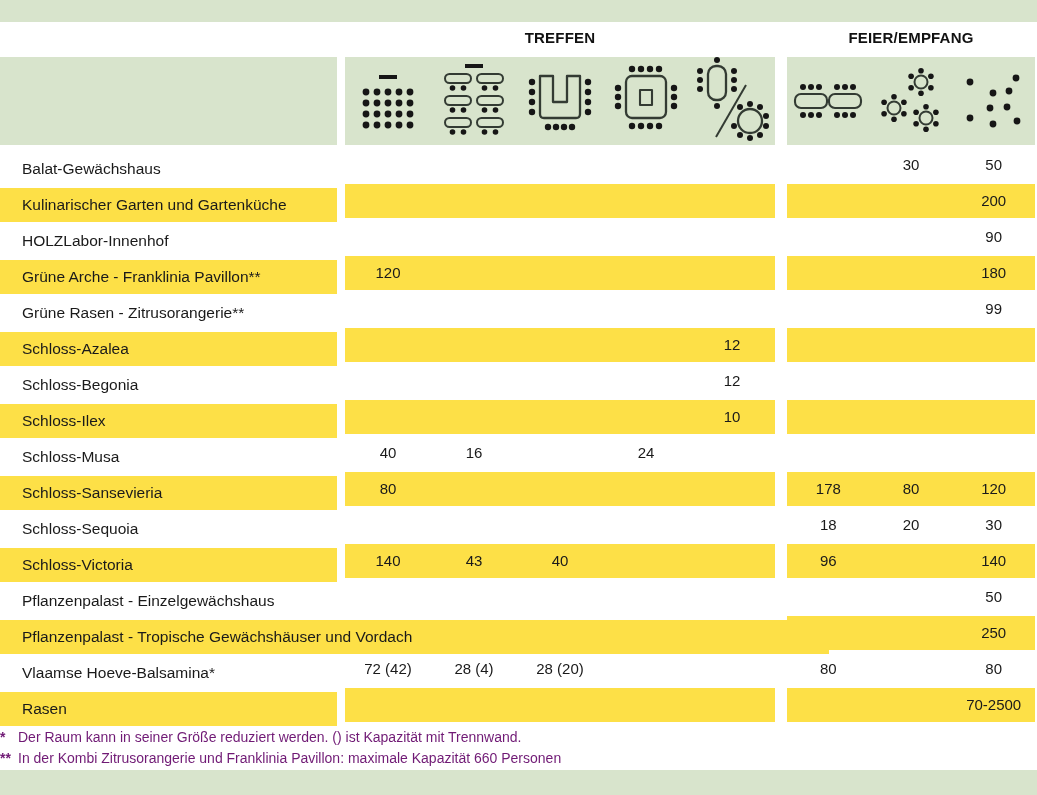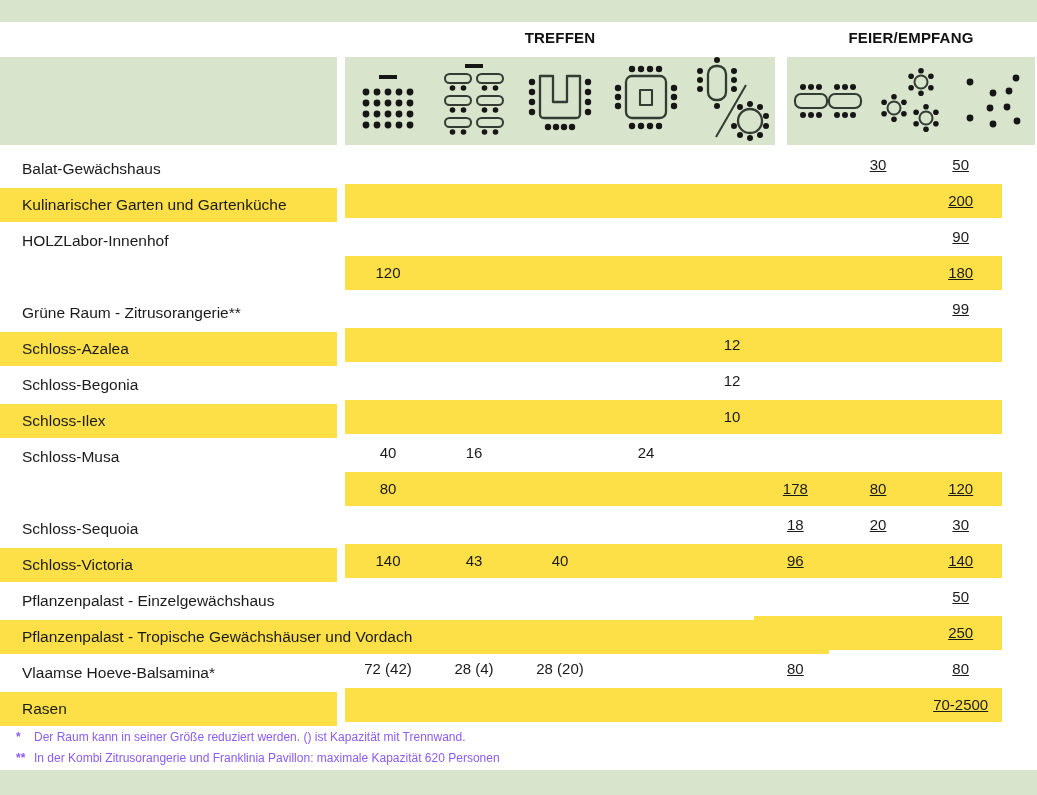--- a/index.html
+++ b/index.html
@@ -20,25 +20,25 @@
   .icell svg{display:block;}
   .tbl-stroke{fill:none;stroke:#333b33;stroke-width:2.3;stroke-linejoin:round;}
   .dot{fill:#161616;stroke:none;}
   #rows{position:absolute;top:148px;left:0;width:1037px;}
   .trow{position:relative;height:36px;width:1037px;}
   .rname{position:absolute;left:0;top:4px;width:337px;height:34px;line-height:33px;
          padding-left:22px;box-sizing:border-box;font-size:15.5px;white-space:nowrap;}
   .rname.merged{width:829px;}
   .rseg{position:absolute;top:0;height:34px;display:flex;}
   .rtreffen{left:345px;width:430px;}
-  .rfeier{left:754px;width:248px;text-decoration:underline;}
+  .rfeier{left:787px;width:248px;}
   .vcell{flex:1;text-align:center;line-height:33px;font-size:15px;white-space:nowrap;}
   .trow.shaded .rname,.trow.shaded .rseg{background:#fde047;}
-  #footnotes{position:absolute;top:727px;left:16px;width:1020px;font-size:12px;
-             line-height:21px;color:#8b5cf6;}
+  #footnotes{position:absolute;top:727px;left:0;width:1020px;font-size:14px;
+             line-height:21px;color:#701a75;}
   .fn-marker{font-weight:bold;display:inline-block;width:18px;}
 </style>
 </head>
 <body>
 
 <div class="canvas">
 
   <div class="greenbar" id="topbar"></div>
 
   <div class="group-title" id="feier-title">FEIER/EMPFANG</div>
@@ -281,35 +281,36 @@
           <div class="vcell"></div>
           <div class="vcell"></div>
         </div>
         <div class="rseg rfeier">
           <div class="vcell"></div>
           <div class="vcell"></div>
           <div class="vcell">90</div>
         </div>
       </div>
       <div class="trow shaded">
+        <div class="rname">Grüne Arche - Franklinia Pavillon**</div>
         <div class="rseg rtreffen">
           <div class="vcell">120</div>
           <div class="vcell"></div>
           <div class="vcell"></div>
           <div class="vcell"></div>
           <div class="vcell"></div>
         </div>
         <div class="rseg rfeier">
           <div class="vcell"></div>
           <div class="vcell"></div>
           <div class="vcell">180</div>
         </div>
       </div>
       <div class="trow">
-        <div class="rname">Grüne Raum -  Zitrusorangerie**</div>
+        <div class="rname">Grüne Rasen -  Zitrusorangerie**</div>
         <div class="rseg rtreffen">
           <div class="vcell"></div>
           <div class="vcell"></div>
           <div class="vcell"></div>
           <div class="vcell"></div>
           <div class="vcell"></div>
         </div>
         <div class="rseg rfeier">
           <div class="vcell"></div>
           <div class="vcell"></div>
@@ -370,20 +371,21 @@
           <div class="vcell">24</div>
           <div class="vcell"></div>
         </div>
         <div class="rseg rfeier">
           <div class="vcell"></div>
           <div class="vcell"></div>
           <div class="vcell"></div>
         </div>
       </div>
       <div class="trow shaded">
+        <div class="rname">Schloss-Sansevieria</div>
         <div class="rseg rtreffen">
           <div class="vcell">80</div>
           <div class="vcell"></div>
           <div class="vcell"></div>
           <div class="vcell"></div>
           <div class="vcell"></div>
         </div>
         <div class="rseg rfeier">
           <div class="vcell">178</div>
           <div class="vcell">80</div>
@@ -473,18 +475,18 @@
           <div class="vcell">70-2500</div>
         </div>
       </div>
     </div>
 
   <div id="footnotes">
     <div>
       <span class="fn-marker">*</span><span>Der Raum kann in seiner Größe reduziert werden.  () ist Kapazität mit Trennwand.</span>
     </div>
     <div>
-      <span class="fn-marker">**</span><span>In der Kombi Zitrusorangerie und Franklinia Pavillon: maximale Kapazität 620 Personen</span>
+      <span class="fn-marker">**</span><span>In der Kombi Zitrusorangerie und Franklinia Pavillon: maximale Kapazität 660 Personen</span>
     </div>
   </div>
 
   <div class="greenbar" id="bottombar"></div>
 </div>
 
 </body></html>

